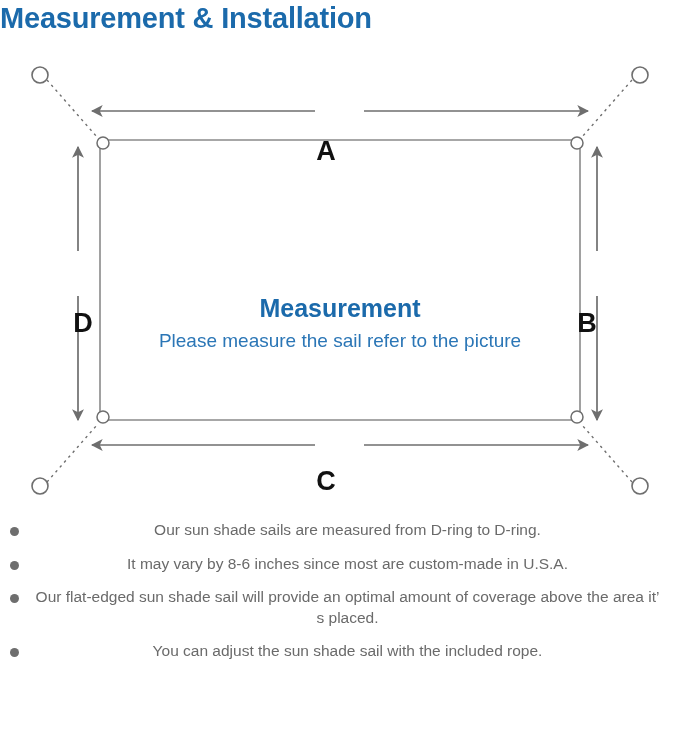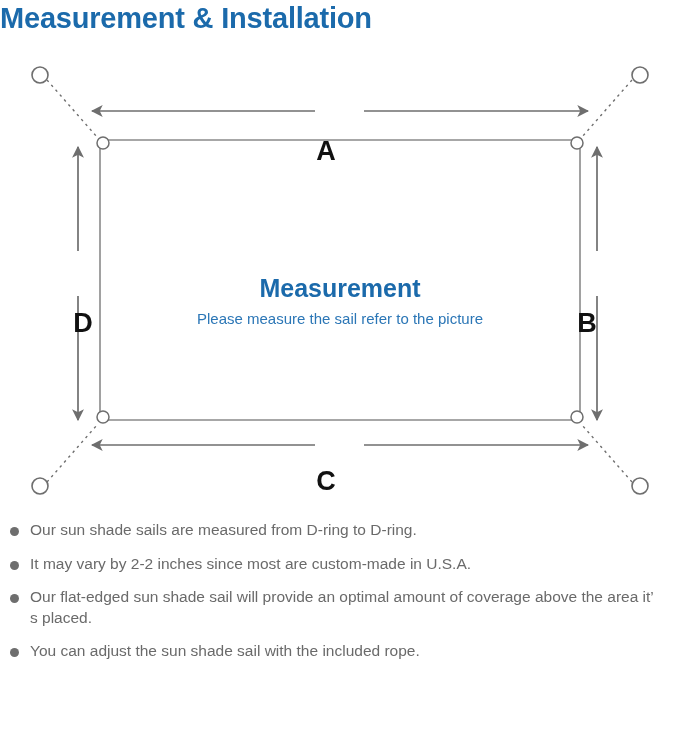--- a/index.html
+++ b/index.html
@@ -36,34 +36,34 @@
   #diagram {
     position: absolute;
     left: 0;
     top: 46px;
     width: 679px;
     height: 470px;
   }
   .center-label {
     position: absolute;
     left: 100px;
-    top: 228px;
+    top: 248px;
     width: 480px;
     text-align: center;
     pointer-events: none;
   }
   .center-label .main {
     font-size: 25px;
     font-weight: bold;
     color: #1b6aab;
     line-height: 1.15;
     font-family: "Liberation Sans", sans-serif;
   }
   .center-label .sub {
-    font-size: 15px;
+    font-size: 19px;
     color: #2b76b6;
     margin-top: 7px;
     font-family: "Liberation Sans", sans-serif;
   }
   .dim-label {
     position: absolute;
     font-size: 27px;
     font-weight: bold;
     color: #111111;
     font-family: "Liberation Sans", sans-serif;
@@ -80,20 +80,21 @@
     left: 0;
     top: 520px;
     width: 679px;
   }
   .note-row {
     position: relative;
     display: flex;
     align-items: flex-start;
     padding: 0 14px 0 10px;
     margin-bottom: 13px;
+    text-align: center;
   }
   .bullet {
     flex: 0 0 auto;
     width: 9px;
     height: 9px;
     border-radius: 50%;
     background: #6e6e6e;
     margin-top: 7px;
     margin-right: 11px;
   }
@@ -178,21 +179,21 @@
     <div class="dim-label" id="label-D">D</div>
   </div>
 
   <div id="notes">
     <div class="note-row">
       <span class="bullet"></span>
       <span class="note-text">Our sun shade sails are measured from D-ring to D-ring.</span>
     </div>
     <div class="note-row">
       <span class="bullet"></span>
-      <span class="note-text">It may vary by 2-2 inches since most are custom-made in U.S.A.</span>
+      <span class="note-text">It may vary by 8-6 inches since most are custom-made in U.S.A.</span>
     </div>
     <div class="note-row">
       <span class="bullet"></span>
       <span class="note-text">Our flat-edged sun shade sail will provide an optimal amount of coverage above the area it’ s placed.</span>
     </div>
     <div class="note-row">
       <span class="bullet"></span>
       <span class="note-text">You can adjust the sun shade sail with the included rope.</span>
     </div>
   </div>

